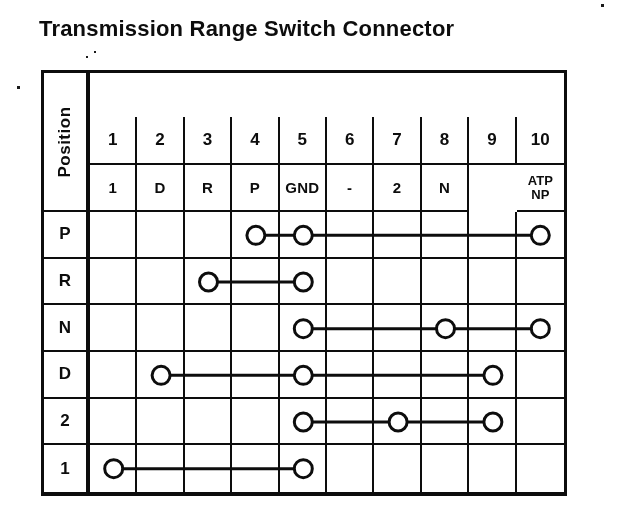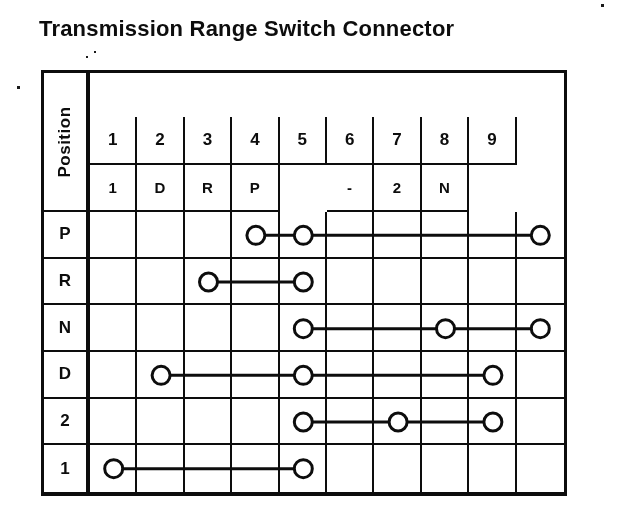--- a/index.html
+++ b/index.html
@@ -110,27 +110,30 @@
 
     <div class="cell thead" style="grid-area: 2 / 2;">1</div>
         <div class="cell thead" style="grid-area: 2 / 3;">2</div>
         <div class="cell thead" style="grid-area: 2 / 4;">3</div>
         <div class="cell thead" style="grid-area: 2 / 5;">4</div>
         <div class="cell thead" style="grid-area: 2 / 6;">5</div>
         <div class="cell thead" style="grid-area: 2 / 7;">6</div>
         <div class="cell thead" style="grid-area: 2 / 8;">7</div>
         <div class="cell thead" style="grid-area: 2 / 9;">8</div>
         <div class="cell thead" style="grid-area: 2 / 10;">9</div>
+        <div class="cell thead last-col" style="grid-area: 2 / 11;">10</div>
         <div class="cell sig" style="grid-area: 3 / 2;">1</div>
         <div class="cell sig" style="grid-area: 3 / 3;">D</div>
         <div class="cell sig" style="grid-area: 3 / 4;">R</div>
         <div class="cell sig" style="grid-area: 3 / 5;">P</div>
+        <div class="cell sig" style="grid-area: 3 / 6;">GND</div>
         <div class="cell sig" style="grid-area: 3 / 7;">-</div>
         <div class="cell sig" style="grid-area: 3 / 8;">2</div>
         <div class="cell sig" style="grid-area: 3 / 9;">N</div>
+        <div class="cell sig two-line last-col" style="grid-area: 3 / 11;">ATP NP</div>
         <div class="cell pos posb" style="grid-area: 4 / 1;">P</div>
         <div class="cell " style="grid-area: 4 / 2;"></div>
         <div class="cell " style="grid-area: 4 / 3;"></div>
         <div class="cell " style="grid-area: 4 / 4;"></div>
         <div class="cell " style="grid-area: 4 / 5;"></div>
         <div class="cell " style="grid-area: 4 / 6;"></div>
         <div class="cell " style="grid-area: 4 / 7;"></div>
         <div class="cell " style="grid-area: 4 / 8;"></div>
         <div class="cell " style="grid-area: 4 / 9;"></div>
         <div class="cell " style="grid-area: 4 / 10;"></div>

